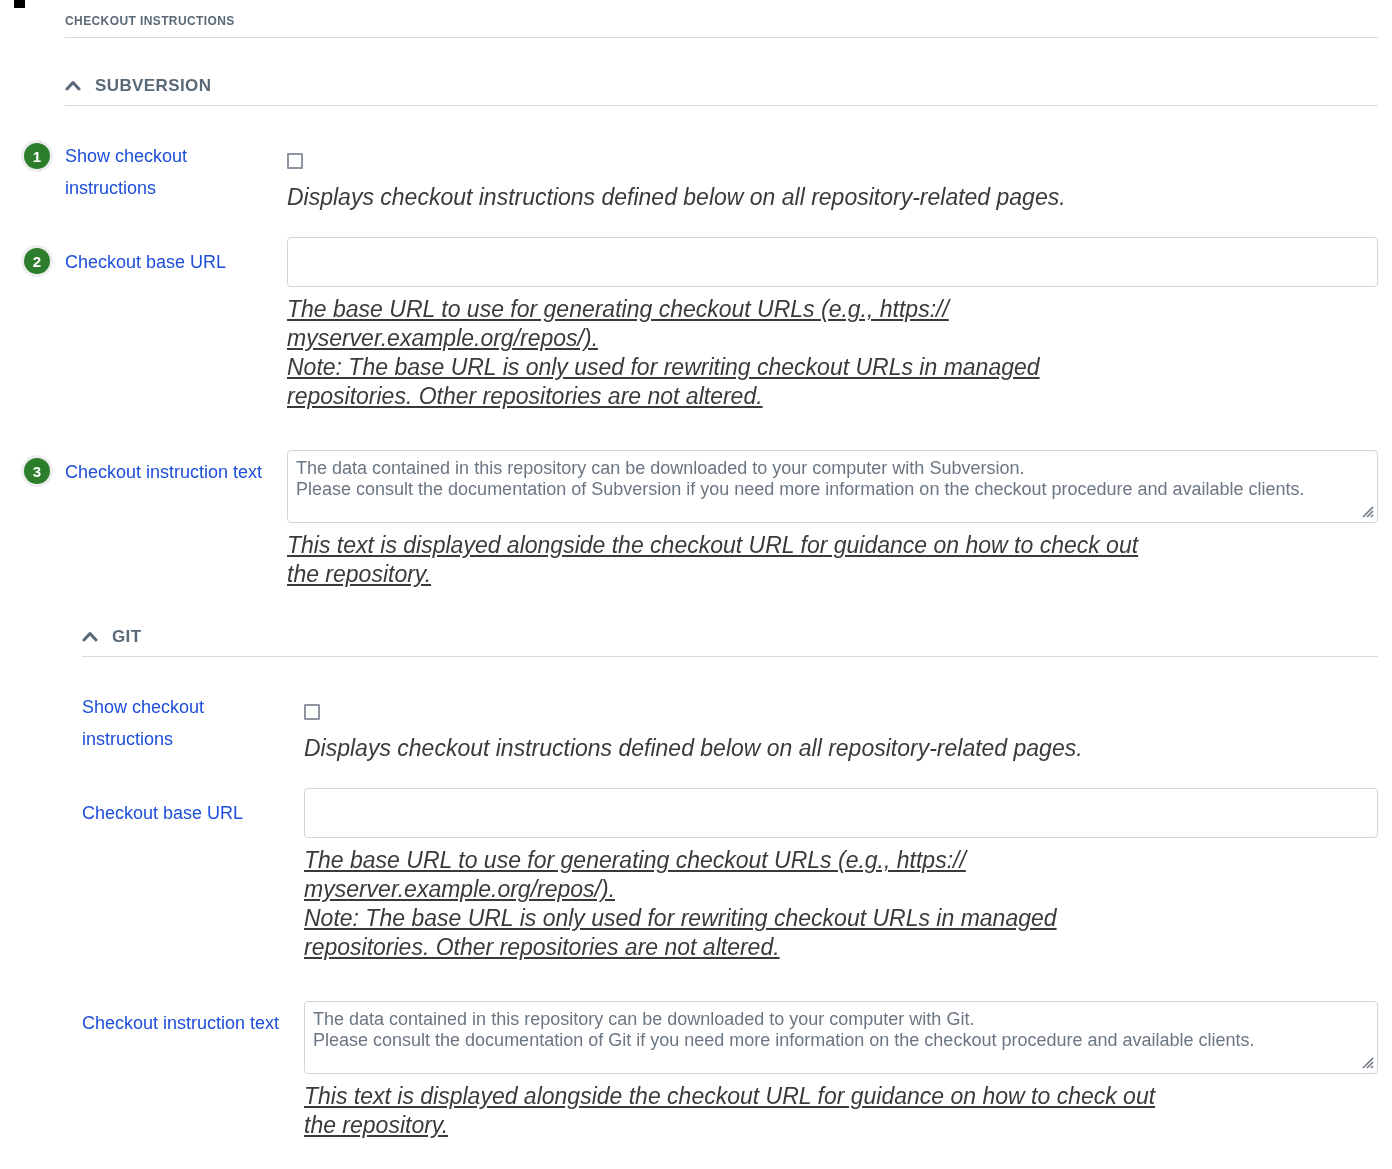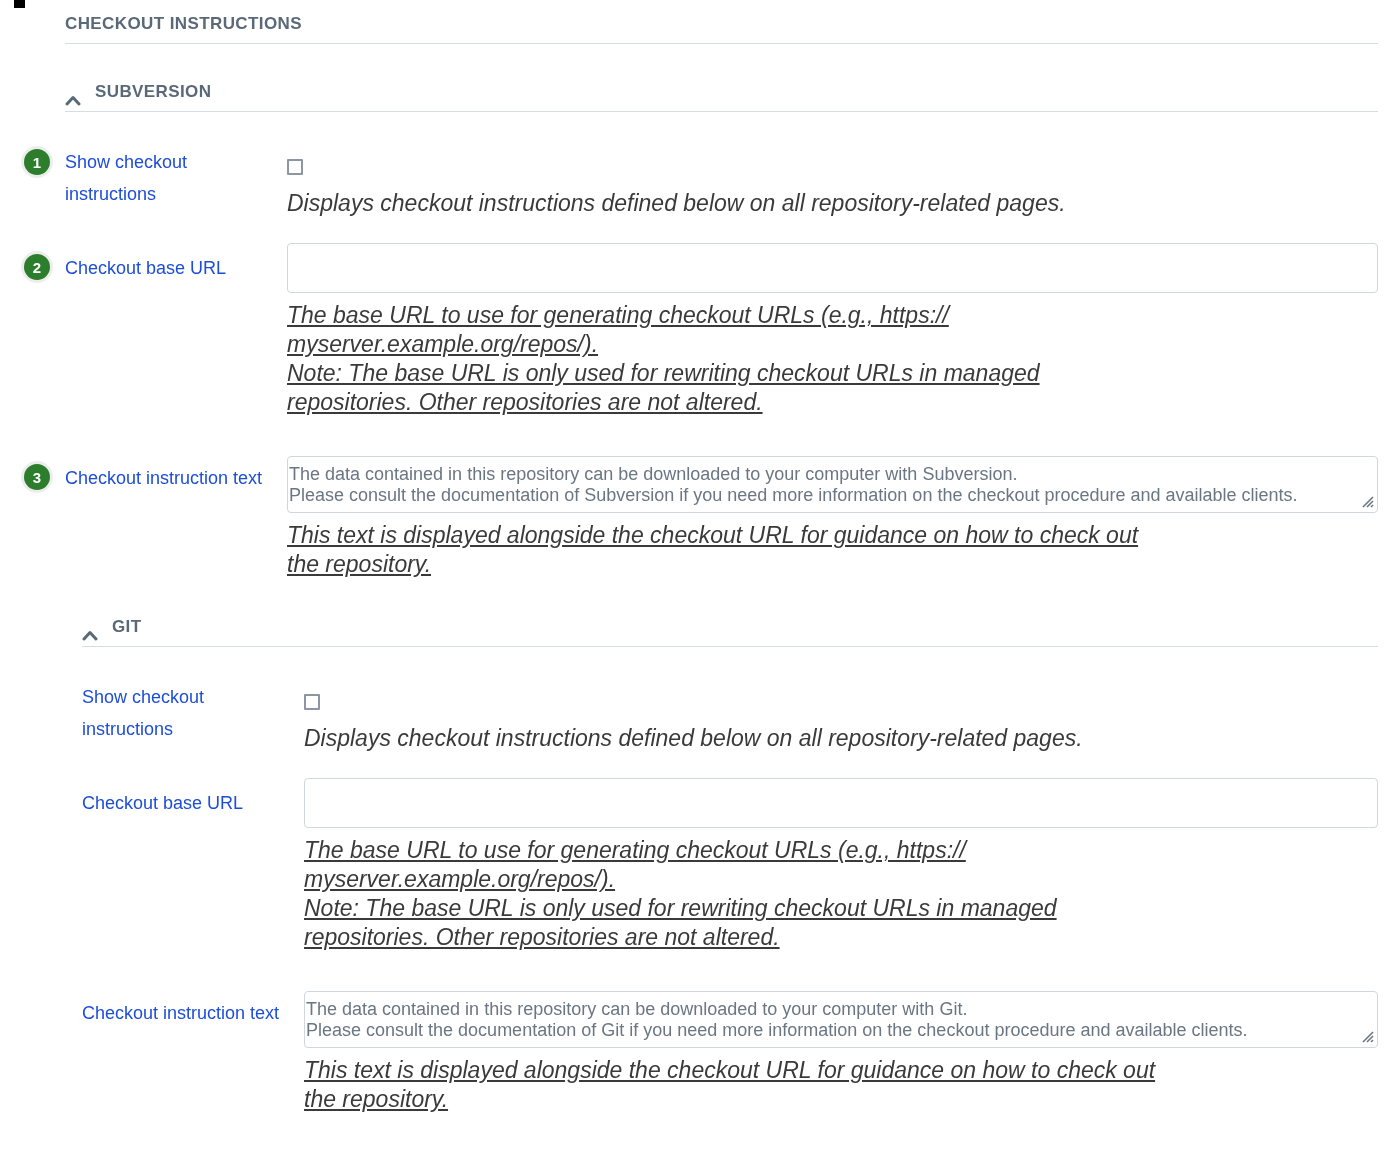--- a/index.html
+++ b/index.html
@@ -17,31 +17,31 @@
     left: 14px; top: 0;
     width: 11px; height: 8px;
     background: #000;
   }
   .page {
     padding: 14px 14px 0 0;
   }
   .page-title {
     margin-left: 65px;
     color: #5a6978;
-    font-size: 17px;
+    font-size: 12px;
     font-weight: 700;
     letter-spacing: 0.4px;
     padding-bottom: 9px;
     border-bottom: 1px solid #d6dce2;
   }
   .section-header {
     margin-left: 65px;
     margin-top: 38px;
     display: flex;
-    align-items: flex-end;
+    align-items: flex-start;
     gap: 14px;
     color: #5a6978;
     font-size: 17px;
     font-weight: 700;
     letter-spacing: 0.4px;
     padding-bottom: 9px;
     border-bottom: 1px solid #d6dce2;
     cursor: pointer;
   }
   .chevron { width: 16px; height: 11px; display: inline-block; }
@@ -109,28 +109,28 @@
     font-family: "Liberation Sans", sans-serif;
     font-size: 18px;
     padding: 0 12px;
     color: #3a3a3a;
     outline: none;
     display: block;
   }
   .textarea-wrap { position: relative; }
   .instruction-textarea {
     width: 100%;
-    height: 57px;
+    height: 73px;
     border: 1px solid #cfd6de;
     border-radius: 4px;
     background: #fff;
     font-family: "Liberation Sans", sans-serif;
     font-size: 18px;
     line-height: 21px;
-    padding: 7px 1px;
+    padding: 7px 8px;
     color: #6b7683;
     resize: none;
     outline: none;
     overflow: hidden;
     display: block;
   }
   .grip {
     position: absolute;
     right: 4px; bottom: 5px;
     width: 14px; height: 14px;

